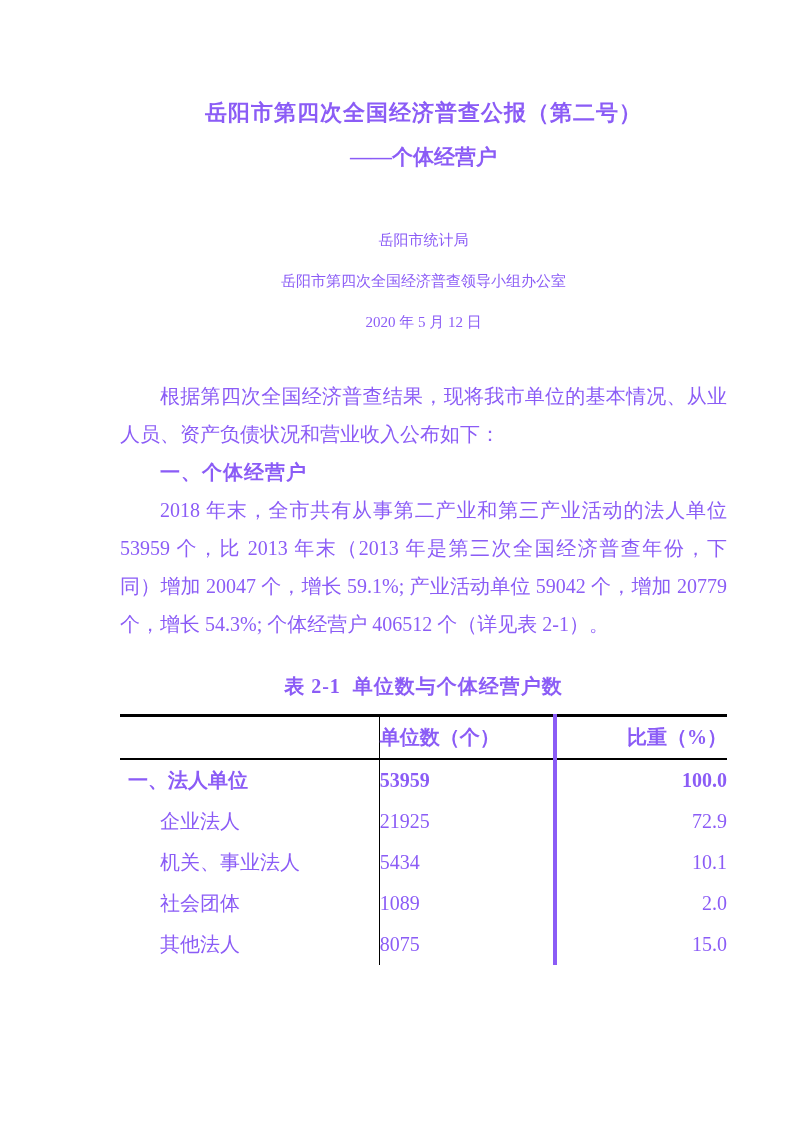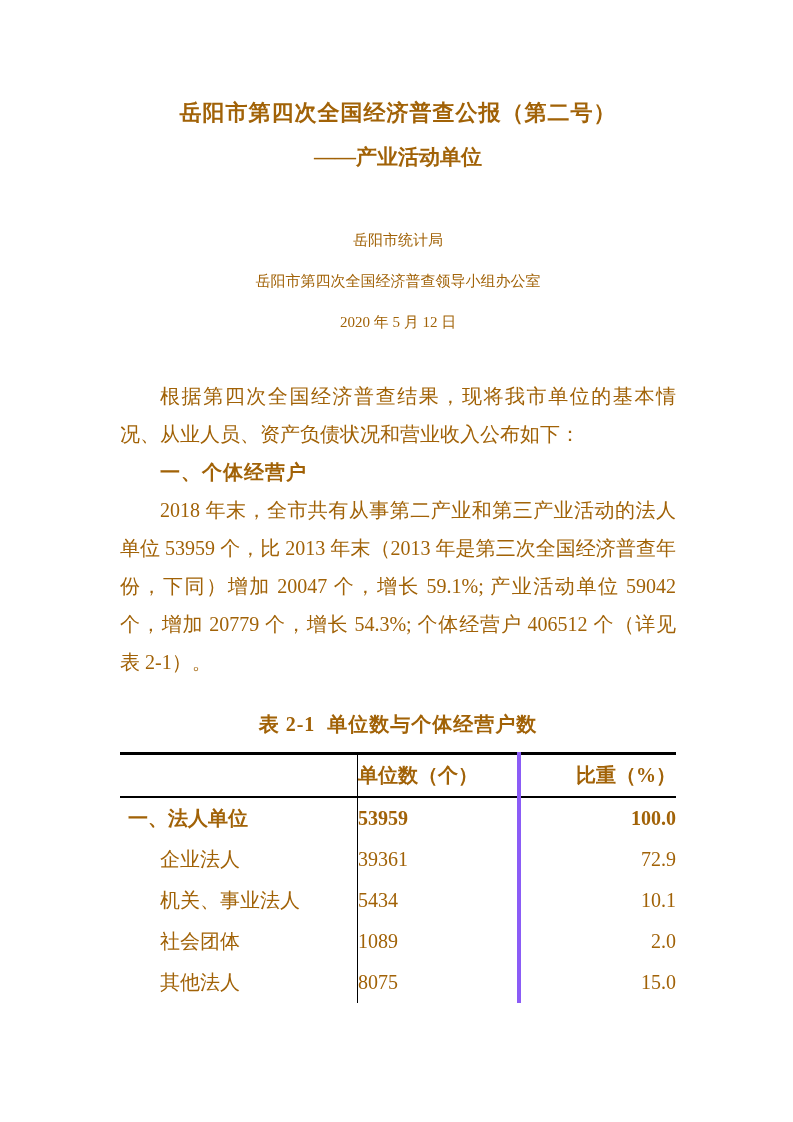--- a/index.html
+++ b/index.html
@@ -6,23 +6,23 @@
     margin: 0;
     padding: 0;
     background: #ffffff;
   }
   .page {
     position: relative;
     width: 793px;
     height: 1122px;
     margin: 0 auto;
     background: #ffffff;
-    color: #a16207;
+    color: #8b5cf6;
     box-sizing: border-box;
-    padding: 96px 117px 0 120px;
+    padding: 96px 66px 0 120px;
     font-family: "Liberation Serif", "DejaVu Serif", serif;
     overflow: hidden;
   }
   .doc-title {
     font-size: 22px;
     line-height: 34px;
     font-weight: 700;
     text-align: center;
     letter-spacing: 1px;
   }
@@ -105,21 +105,21 @@
   table.units td.lbl.indent {
     padding-left: 40px;
   }
 </style>
 </head>
 <body>
 
 <div class="page">
 
   <div class="doc-title">岳阳市第四次全国经济普查公报（第二号）</div>
-  <div class="doc-subtitle">——产业活动单位</div>
+  <div class="doc-subtitle">——个体经营户</div>
 
   <div class="byline-block">
     <div>岳阳市统计局</div>
     <div>岳阳市第四次全国经济普查领导小组办公室</div>
     <div>2020 年 5 月 12 日</div>
   </div>
 
   <div class="body-block">
     <p class="para">根据第四次全国经济普查结果，现将我市单位的基本情况、从业人员、资产负债状况和营业收入公布如下：</p>
     <p class="section-heading">一、个体经营户</p>
@@ -142,21 +142,21 @@
       </tr>
     </thead>
     <tbody>
       <tr class="total">
         <td class="lbl">一、法人单位</td>
         <td>53959</td>
         <td>100.0</td>
       </tr>
       <tr>
         <td class="lbl indent">企业法人</td>
-        <td>39361</td>
+        <td>21925</td>
         <td>72.9</td>
       </tr>
       <tr>
         <td class="lbl indent">机关、事业法人</td>
         <td>5434</td>
         <td>10.1</td>
       </tr>
       <tr>
         <td class="lbl indent">社会团体</td>
         <td>1089</td>

